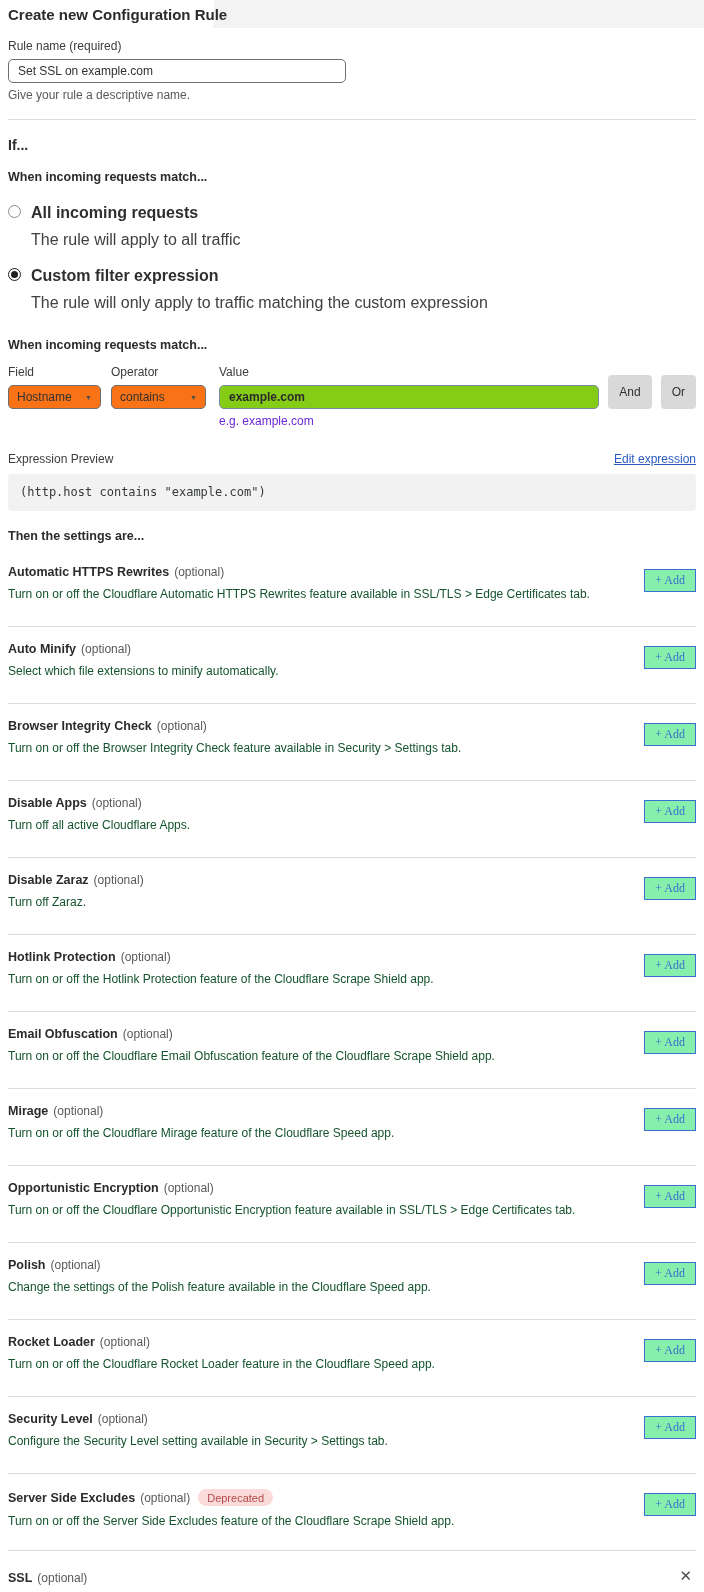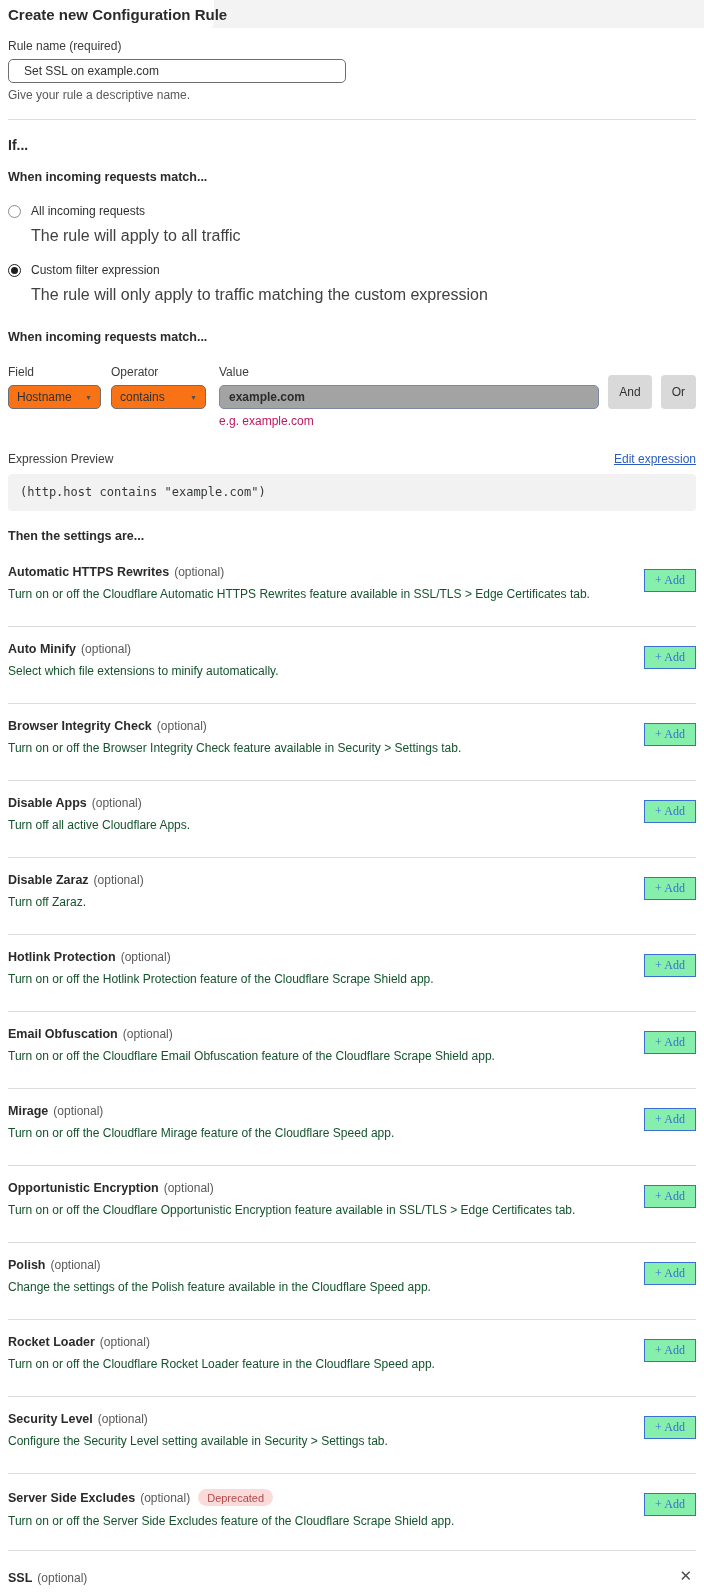--- a/index.html
+++ b/index.html
@@ -17,65 +17,65 @@
   .title-card { position:absolute; top:0; left:0; width:214px; height:30px; background:#ffffff; border-radius:0 0 8px 0; }
   .page-title { font-size:15px; font-weight:700; line-height:30px; padding-left:8px; color:#2b2b2b; white-space:nowrap; }
 
   .content { position:relative; padding:30px 8px 0 8px; }
 
   label.small-label { display:block; font-size:12px; color:#3c3c3c; }
   .rule-name-label { margin-top:9px; }
   .text-input {
     margin-top:6px; width:338px; height:24px;
     border:1px solid #6e6e6e; border-radius:5px;
-    padding:0 15px; font-size:12px; color:#313131;
+    padding:0 9px; font-size:12px; color:#313131;
     font-family:"Liberation Sans", sans-serif; background:#fff;
     display:block;
   }
   .helper { margin-top:5px; color:#595959; font-size:12px; }
 
   .divider { border:none; border-top:1px solid #dcdcdc; margin-top:17px; }
 
   .if-heading { margin-top:17px; font-size:14px; font-weight:700; color:#2b2b2b; }
   .match-heading { margin-top:17px; font-size:12.5px; font-weight:700; color:#2b2b2b; }
 
   .radio-option { display:flex; margin-top:20px; cursor:pointer; }
   .radio-option + .radio-option { margin-top:18px; }
   .radio {
     flex:0 0 auto; width:13px; height:13px; margin-top:1px;
     border:1.5px solid #8a8a8a; border-radius:50%; background:#fff; position:relative;
   }
   .radio.checked { border-color:#1f1f1f; }
   .radio.checked::after { content:""; position:absolute; inset:2px; background:#1f1f1f; border-radius:50%; }
   .radio-texts { margin-left:10px; }
-  .radio-label { font-weight:400; font-size:12px; color:#2f2f2f; }
+  .radio-label { font-weight:700; font-size:16px; color:#2f2f2f; }
   .radio-desc { margin-top:9px; color:#404040; font-size:16px; }
 
   .cond-row { display:flex; align-items:flex-end; margin-top:13px; }
   .cond-col .small-label { margin-bottom:6px; color:#3c3c3c; }
   .select-box {
     height:24px; border:1px solid #6e6e6e; border-radius:5px; background:#f97316;
     display:flex; align-items:center; justify-content:space-between;
     padding:0 8px; cursor:pointer; font-size:12px; color:#313131;
   }
   .caret { font-size:7px; color:#4d4d4d; margin-left:8px; }
-  .field-col { width:93px;margin-top:8px; }
+  .field-col { width:93px; }
   .operator-col { width:95px; margin-left:10px; }
   .value-col { flex:1; margin-left:13px; }
   .value-input {
     width:100%; height:24px; border:1px solid #7a8aa6; border-radius:5px;
-    background:#a3a3a3; padding:0 9px; font-size:12px; font-weight:700; color:#2b2b2b;
+    background:#84cc16; padding:0 9px; font-size:12px; font-weight:700; color:#2b2b2b;
     font-family:"Liberation Sans", sans-serif;
   }
   .andor-btn {
     height:34px; margin-left:9px; padding:0 11px;
     background:#d9d9d9; color:#313131; border:none; border-radius:4px;
     font-size:12px; font-family:"Liberation Sans", sans-serif; cursor:pointer;
   }
-  .value-helper { margin-top:5px; margin-left:211px; color:#be185d; }
+  .value-helper { margin-top:5px; margin-left:211px; color:#6d28d9; }
 
   .preview-row { margin-top:24px; display:flex; justify-content:space-between; align-items:flex-end; }
   .preview-label { color:#3c3c3c; }
   .edit-link { color:#2b5bbf; text-decoration:underline; font-size:12px; cursor:pointer; }
   .code-box {
     margin-top:8px; background:#f2f2f2; border-radius:4px;
     padding:11px 12px; font-family:"DejaVu Sans Mono", monospace;
     font-size:12px; color:#36393a; height:37px; overflow:hidden;
   }
 

